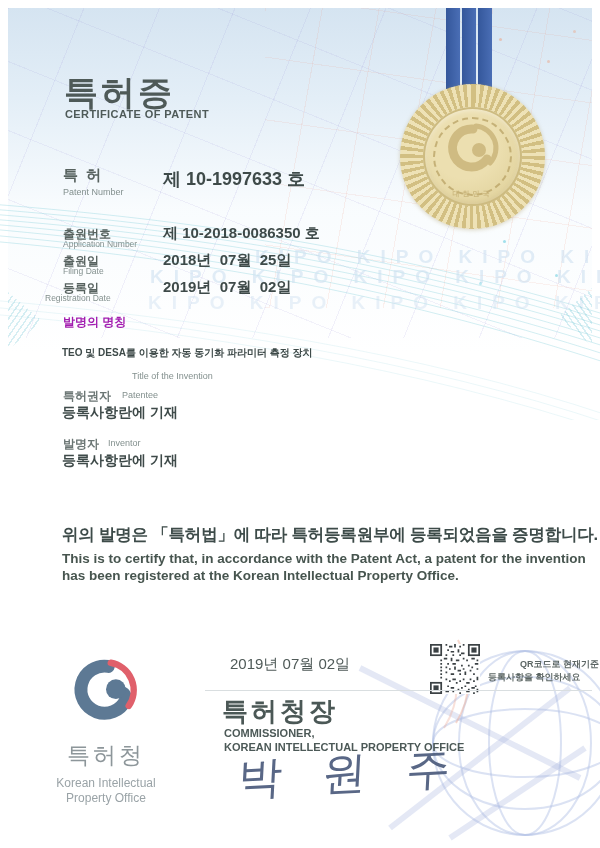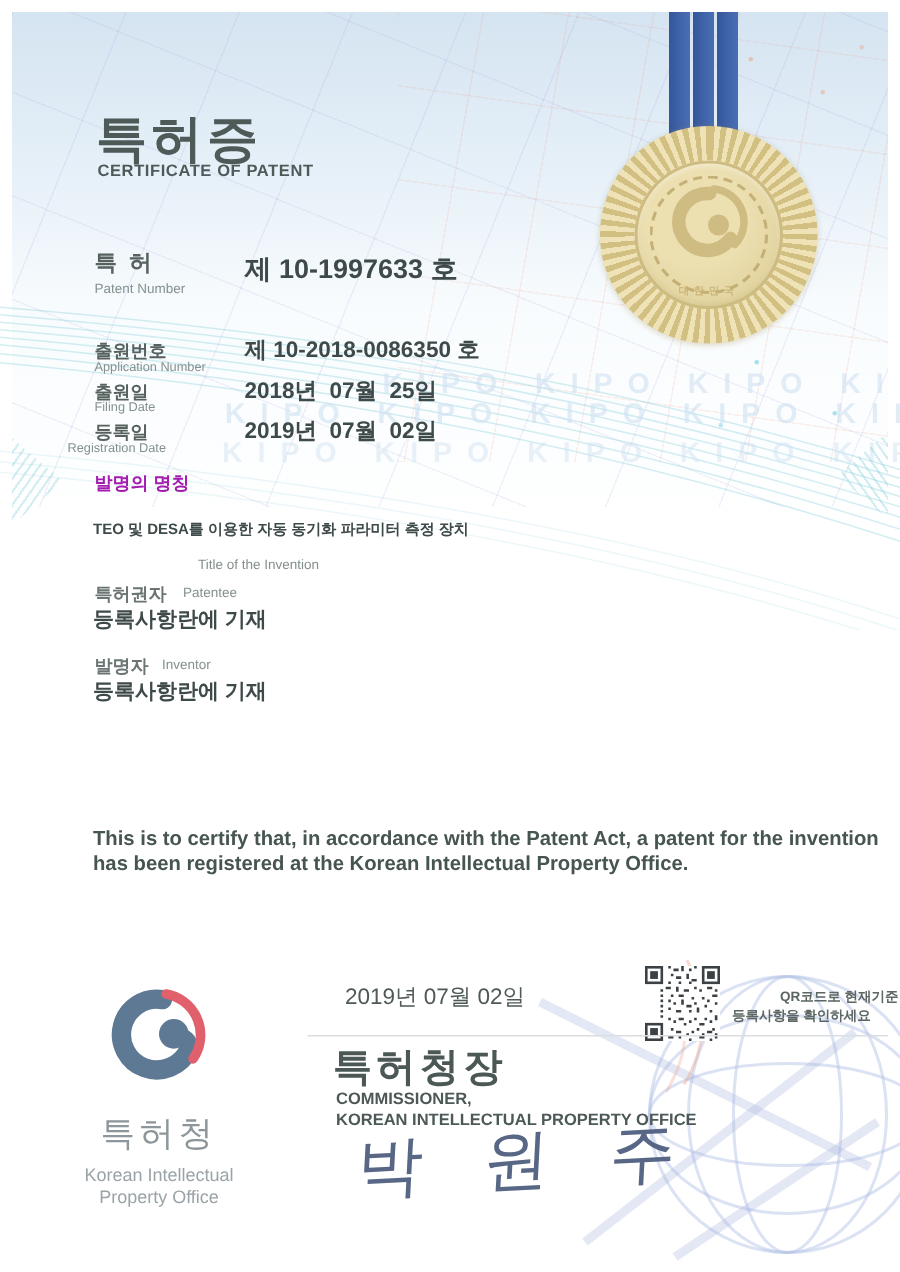--- a/index.html
+++ b/index.html
@@ -145,20 +145,21 @@
   <div class="abs val" style="left:62px;top:346px;font-size:10px;">TEO 및 DESA를 이용한 자동 동기화 파라미터 측정 장치</div>
 
   <div class="abs lblk" style="left:63px;top:388px;font-size:12px;color:#6b7674;">특허권자</div>
   <div class="abs lble" style="left:122px;top:390px;font-size:9px;">Patentee</div>
   <div class="abs val" style="left:62px;top:404px;font-size:14px;">등록사항란에 기재</div>
 
   <div class="abs lblk" style="left:63px;top:436px;font-size:12px;color:#6b7674;">발명자</div>
   <div class="abs lble" style="left:108px;top:438px;font-size:9px;">Inventor</div>
   <div class="abs val" style="left:62px;top:452px;font-size:14px;">등록사항란에 기재</div>
 
+  <div class="abs stko" style="left:62px;top:524px;">위의 발명은 「특허법」에 따라 특허등록원부에 등록되었음을 증명합니다.</div>
   <div class="abs sten" style="left:62px;top:568px;">has been registered at the Korean Intellectual Property Office.</div>
   <div class="abs sten" style="left:62px;top:551px;">This is to certify that, in accordance with the Patent Act, a patent for the invention</div>
 
   <div class="abs" style="left:230px;top:655px;font-size:15px;color:#4f5a58;">2019년 07월 02일</div>
 
   <svg class="abs" style="left:430px;top:644px;" width="50" height="50" viewBox="0 0 29 29">
     <rect width="29" height="29" fill="#ffffff"></rect>
     <g fill="#3b4144">
       <path d="M0 0h7v7H0z"></path>
         <path d="M22 0h7v7h-7z"></path>

